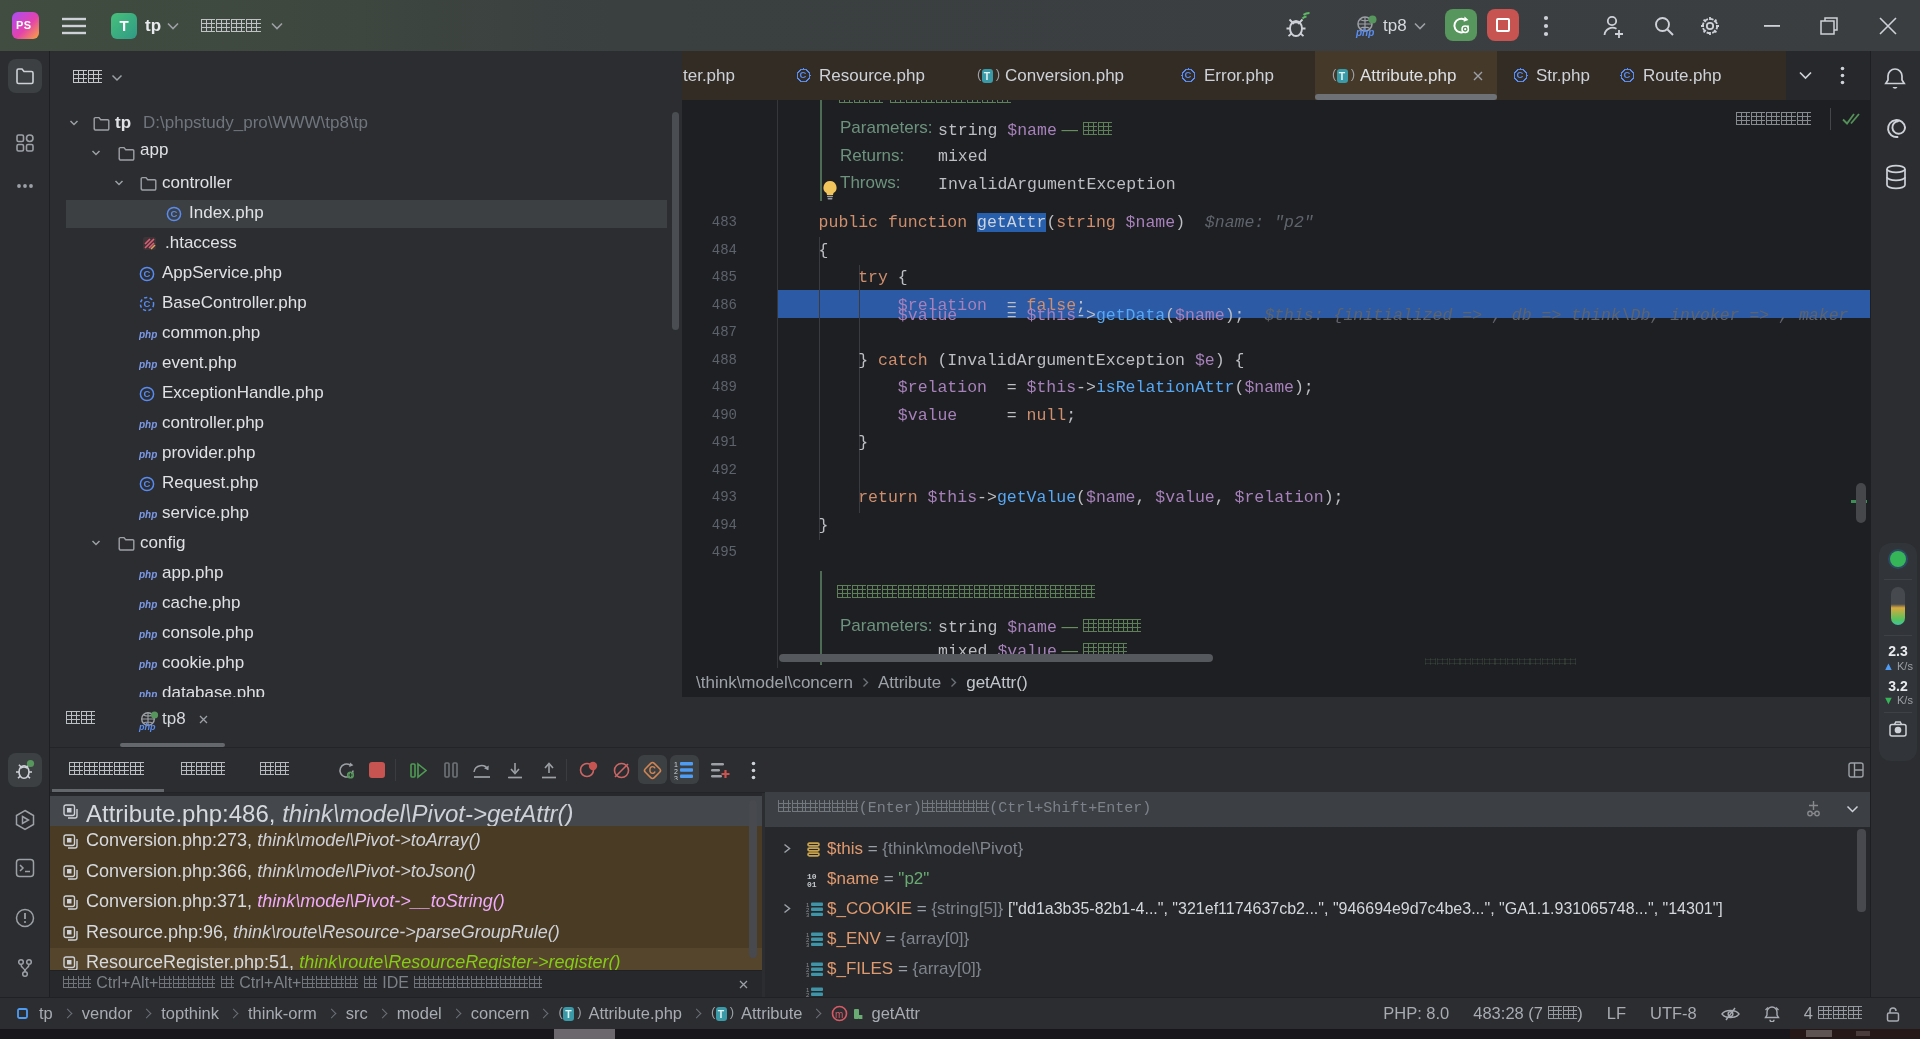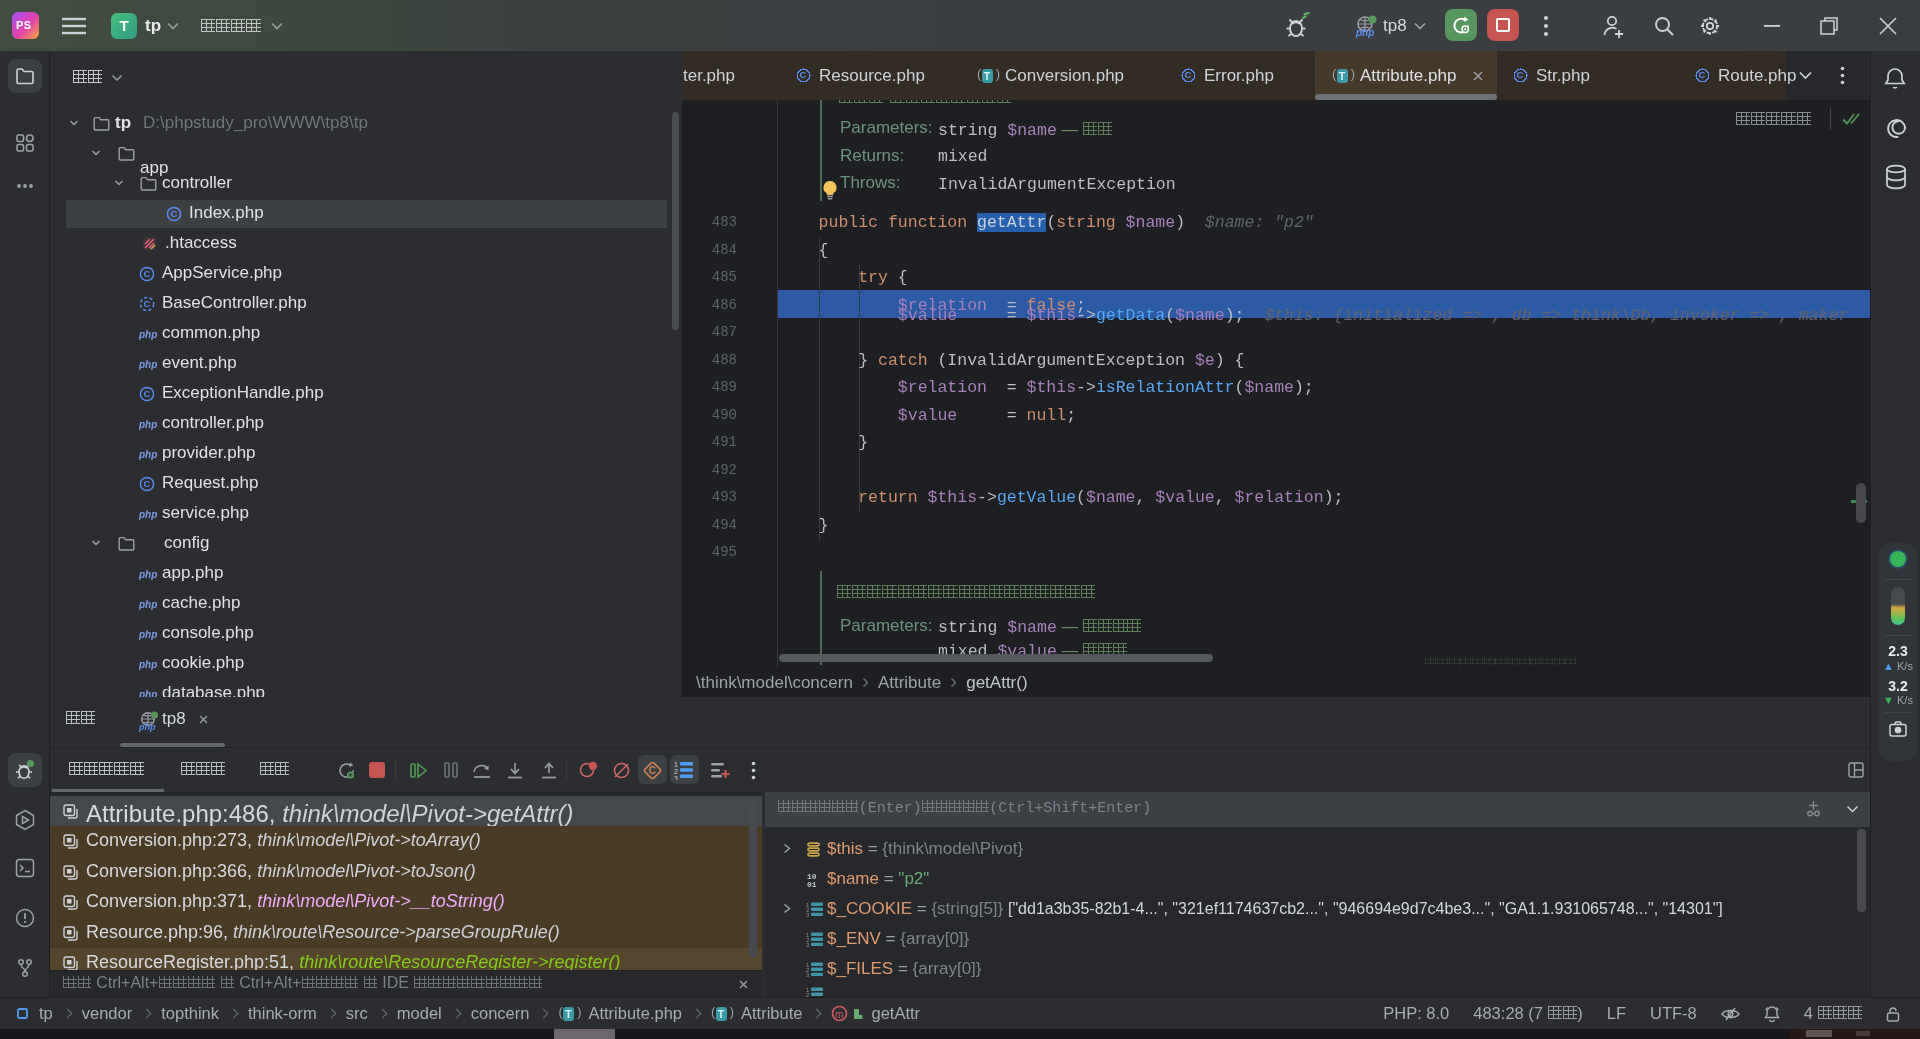--- a/index.html
+++ b/index.html
@@ -251,21 +251,21 @@
           <span style="position:absolute;left:40px;top:9px">
             <svg width="12" height="12" viewBox="0 0 12 12" fill="none" stroke="#9da0a6" stroke-width="1.5">
               <path d="M2.5 4 L6 7.5 L9.5 4"></path>
             </svg>
           </span>
           <span style="position:absolute;left:68px;top:8px">
             <svg width="17" height="15" viewBox="0 0 17 15" fill="none" stroke="#9da0a6" stroke-width="1.4">
               <path d="M1.2 12.8 V2.8 a1.2 1.2 0 0 1 1.2 -1.2 H6 l1.7 2.1 h6.9 a1.2 1.2 0 0 1 1.2 1.2 v7.9 a1.2 1.2 0 0 1 -1.2 1.2 h-12 a1.2 1.2 0 0 1 -1.2 -1.2 Z"></path>
             </svg>
           </span>
-          <span class="nm" style="position:absolute;left:90px;top:20px;text-align:right;">app</span>
+          <span class="nm" style="position:absolute;left:90px;top:2px;text-align:right;">app</span>
         </div>
         <div class="trow" style="top:117px">
           <span style="position:absolute;left:63px;top:9px">
             <svg width="12" height="12" viewBox="0 0 12 12" fill="none" stroke="#9da0a6" stroke-width="1.5">
               <path d="M2.5 4 L6 7.5 L9.5 4"></path>
             </svg>
           </span>
           <span style="position:absolute;left:90px;top:8px">
             <svg width="17" height="15" viewBox="0 0 17 15" fill="none" stroke="#9da0a6" stroke-width="1.4">
               <path d="M1.2 12.8 V2.8 a1.2 1.2 0 0 1 1.2 -1.2 H6 l1.7 2.1 h6.9 a1.2 1.2 0 0 1 1.2 1.2 v7.9 a1.2 1.2 0 0 1 -1.2 1.2 h-12 a1.2 1.2 0 0 1 -1.2 -1.2 Z"></path>
@@ -372,21 +372,21 @@
           <span style="position:absolute;left:40px;top:9px">
             <svg width="12" height="12" viewBox="0 0 12 12" fill="none" stroke="#9da0a6" stroke-width="1.5">
               <path d="M2.5 4 L6 7.5 L9.5 4"></path>
             </svg>
           </span>
           <span style="position:absolute;left:68px;top:8px">
             <svg width="17" height="15" viewBox="0 0 17 15" fill="none" stroke="#9da0a6" stroke-width="1.4">
               <path d="M1.2 12.8 V2.8 a1.2 1.2 0 0 1 1.2 -1.2 H6 l1.7 2.1 h6.9 a1.2 1.2 0 0 1 1.2 1.2 v7.9 a1.2 1.2 0 0 1 -1.2 1.2 h-12 a1.2 1.2 0 0 1 -1.2 -1.2 Z"></path>
             </svg>
           </span>
-          <span class="nm" style="position:absolute;left:90px;top:5px;margin-left:24px;">config</span>
+          <span class="nm" style="position:absolute;left:90px;top:5px;">config</span>
         </div>
         <div class="trow" style="top:507px">
           <span style="position:absolute;left:89px;top:9px">
             <svg width="19" height="14" viewBox="0 0 19 14">
               <text x="0" y="11" font-size="10" font-weight="bold" font-style="italic" fill="#7d9ae8" font-family="Liberation Sans">php</text>
             </svg>
           </span>
           <span class="nm" style="position:absolute;left:112px;top:5px;">app.php</span>
         </div>
         <div class="trow" style="top:537px">
@@ -446,21 +446,21 @@
         <span class="titrait"></span>
         <span style="margin-left:7px">Attribute.php</span>
         <svg style="margin-left:16px" width="12" height="12" viewBox="0 0 12 12" stroke="#9da0a6" stroke-width="1.4">
           <path d="M2 2 L10 10 M10 2 L2 10"></path>
         </svg>
       </div>
  <div class="tab" style="left:830px">
         <span class="ticls"></span>
         <span style="margin-left:7px">Str.php</span>
       </div>
- <div class="tab" style="left:1012px">
+ <div class="tab" style="left:937px">
         <span class="ticls"></span>
         <span style="margin-left:7px">Route.php</span>
       </div>
  <div class="tab" style="left:1116px">
         <svg width="15" height="9" viewBox="0 0 15 9" fill="none" stroke="#ced2d8" stroke-width="1.7">
           <path d="M2 1.5 L7.5 7 L13 1.5"></path>
         </svg>
       </div>
  <div class="tab" style="left:1158px">
         <svg width="5" height="19" viewBox="0 0 5 19" fill="#ced2d8">

